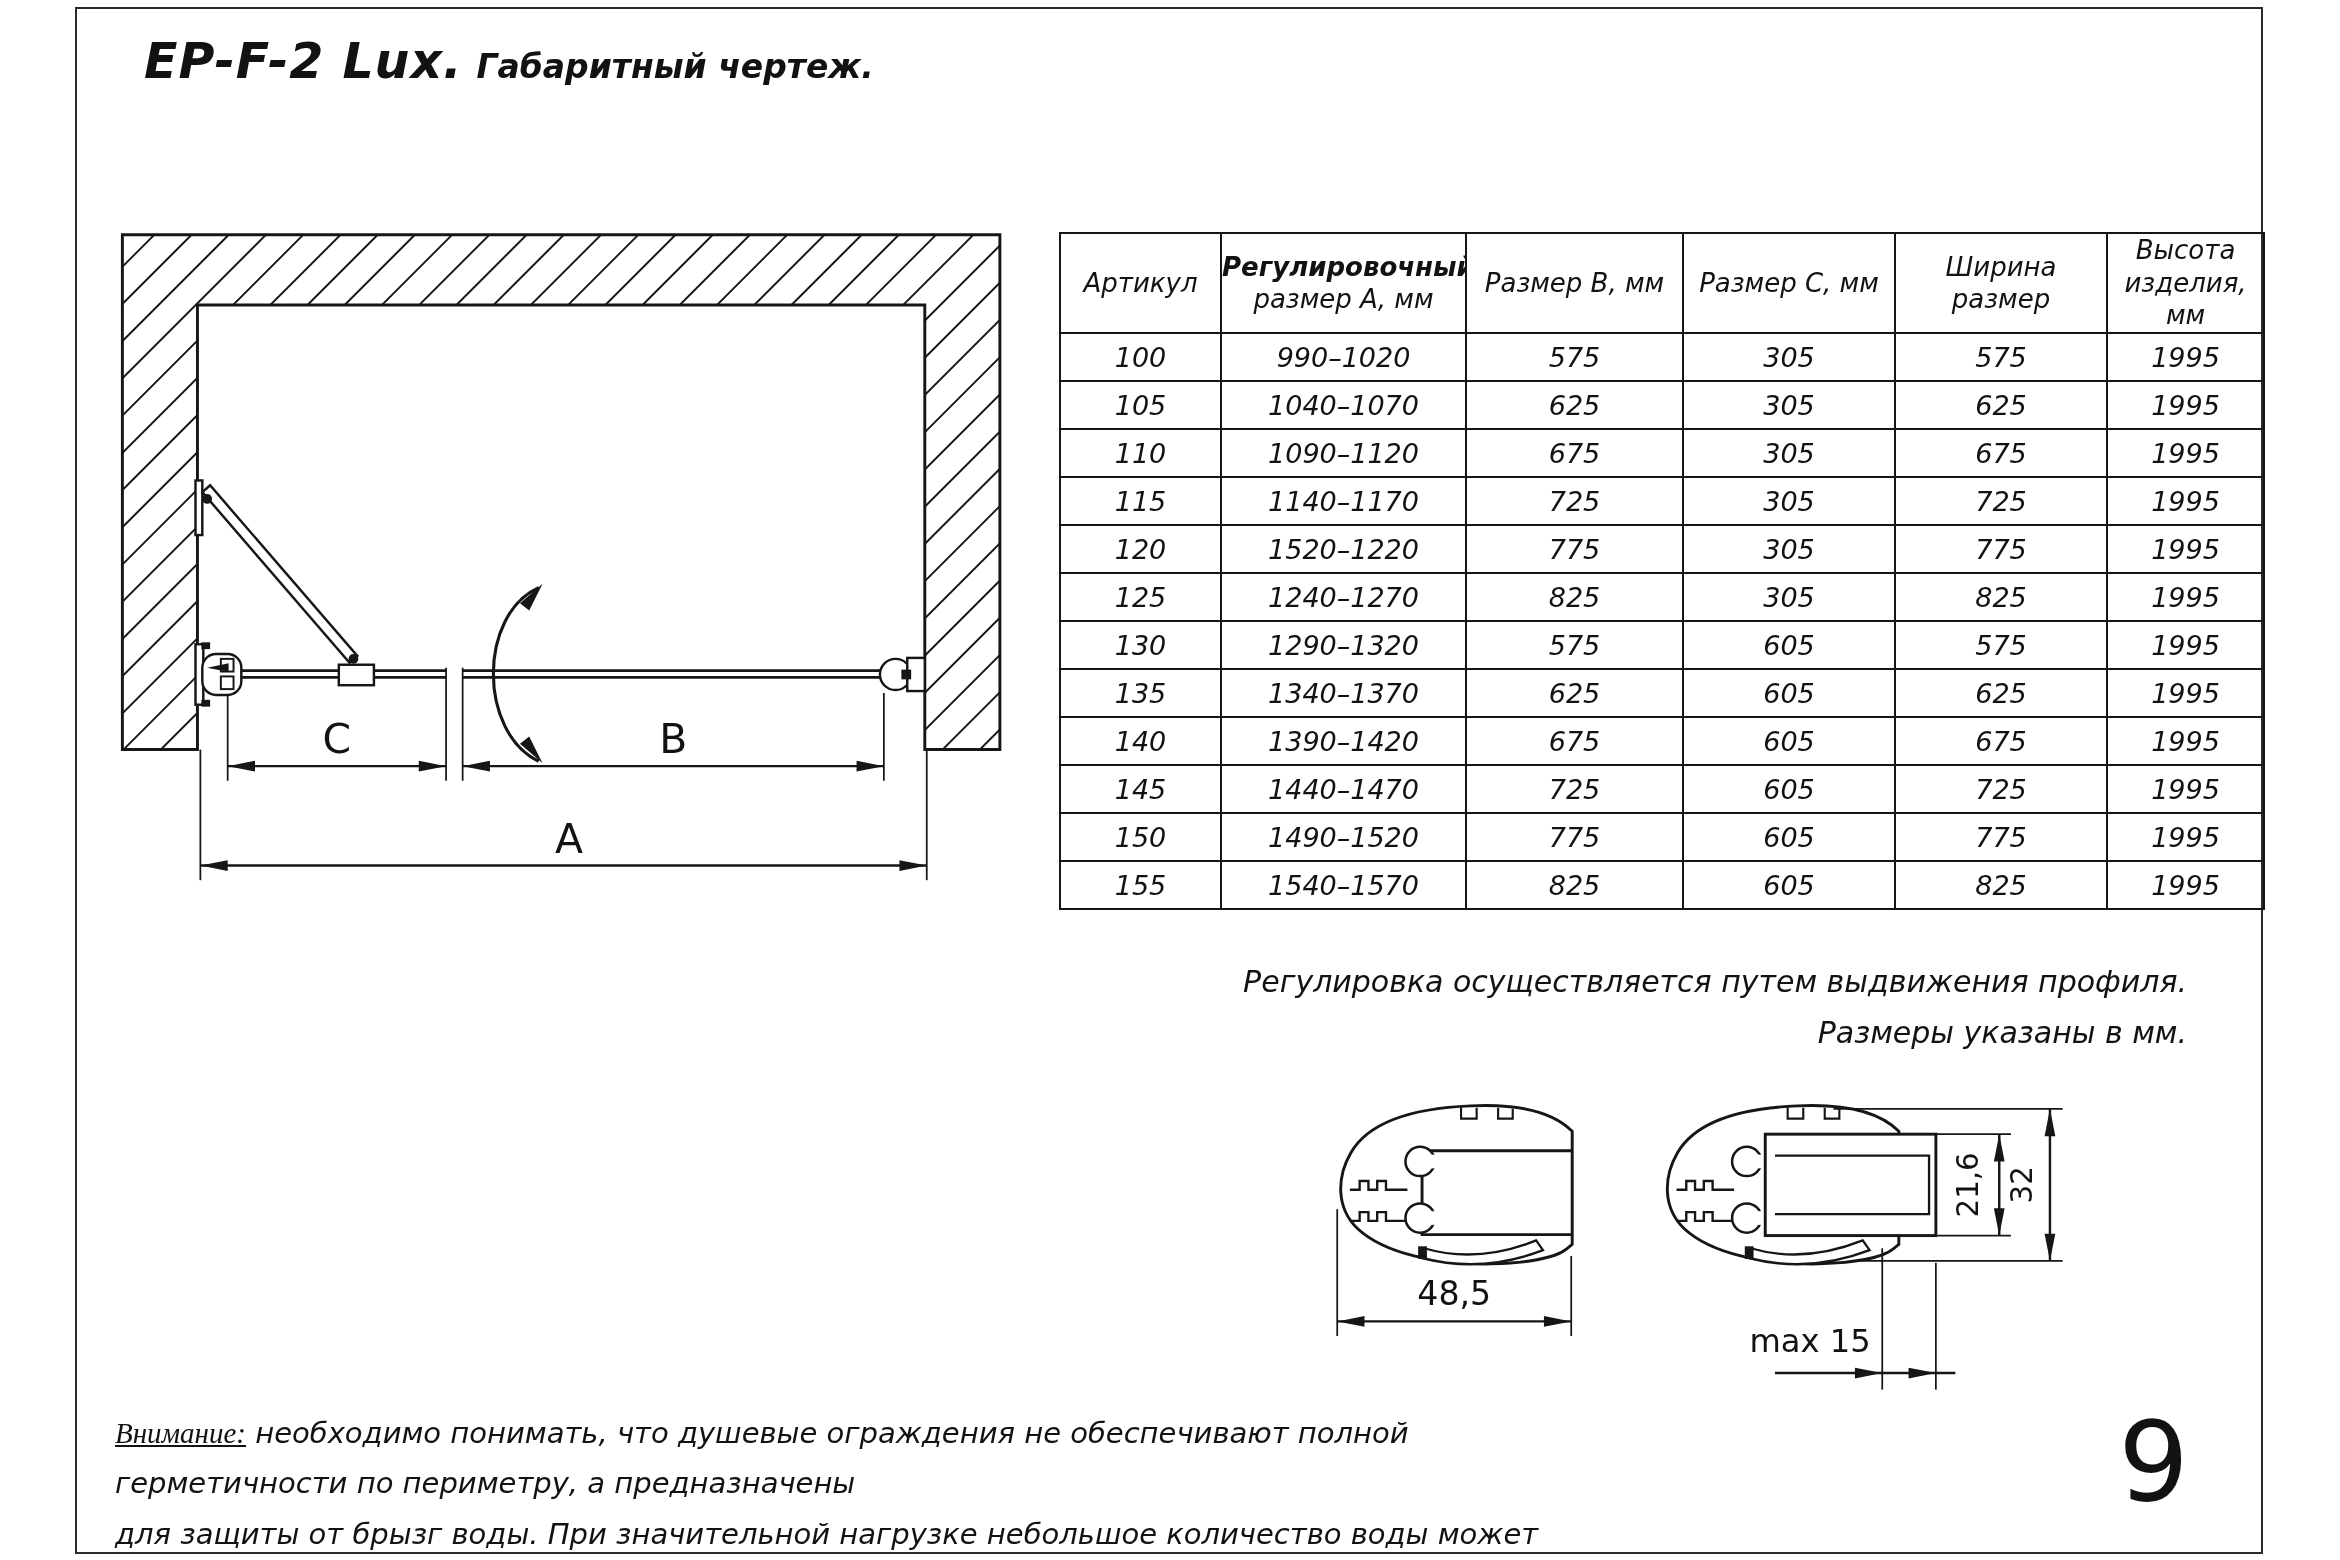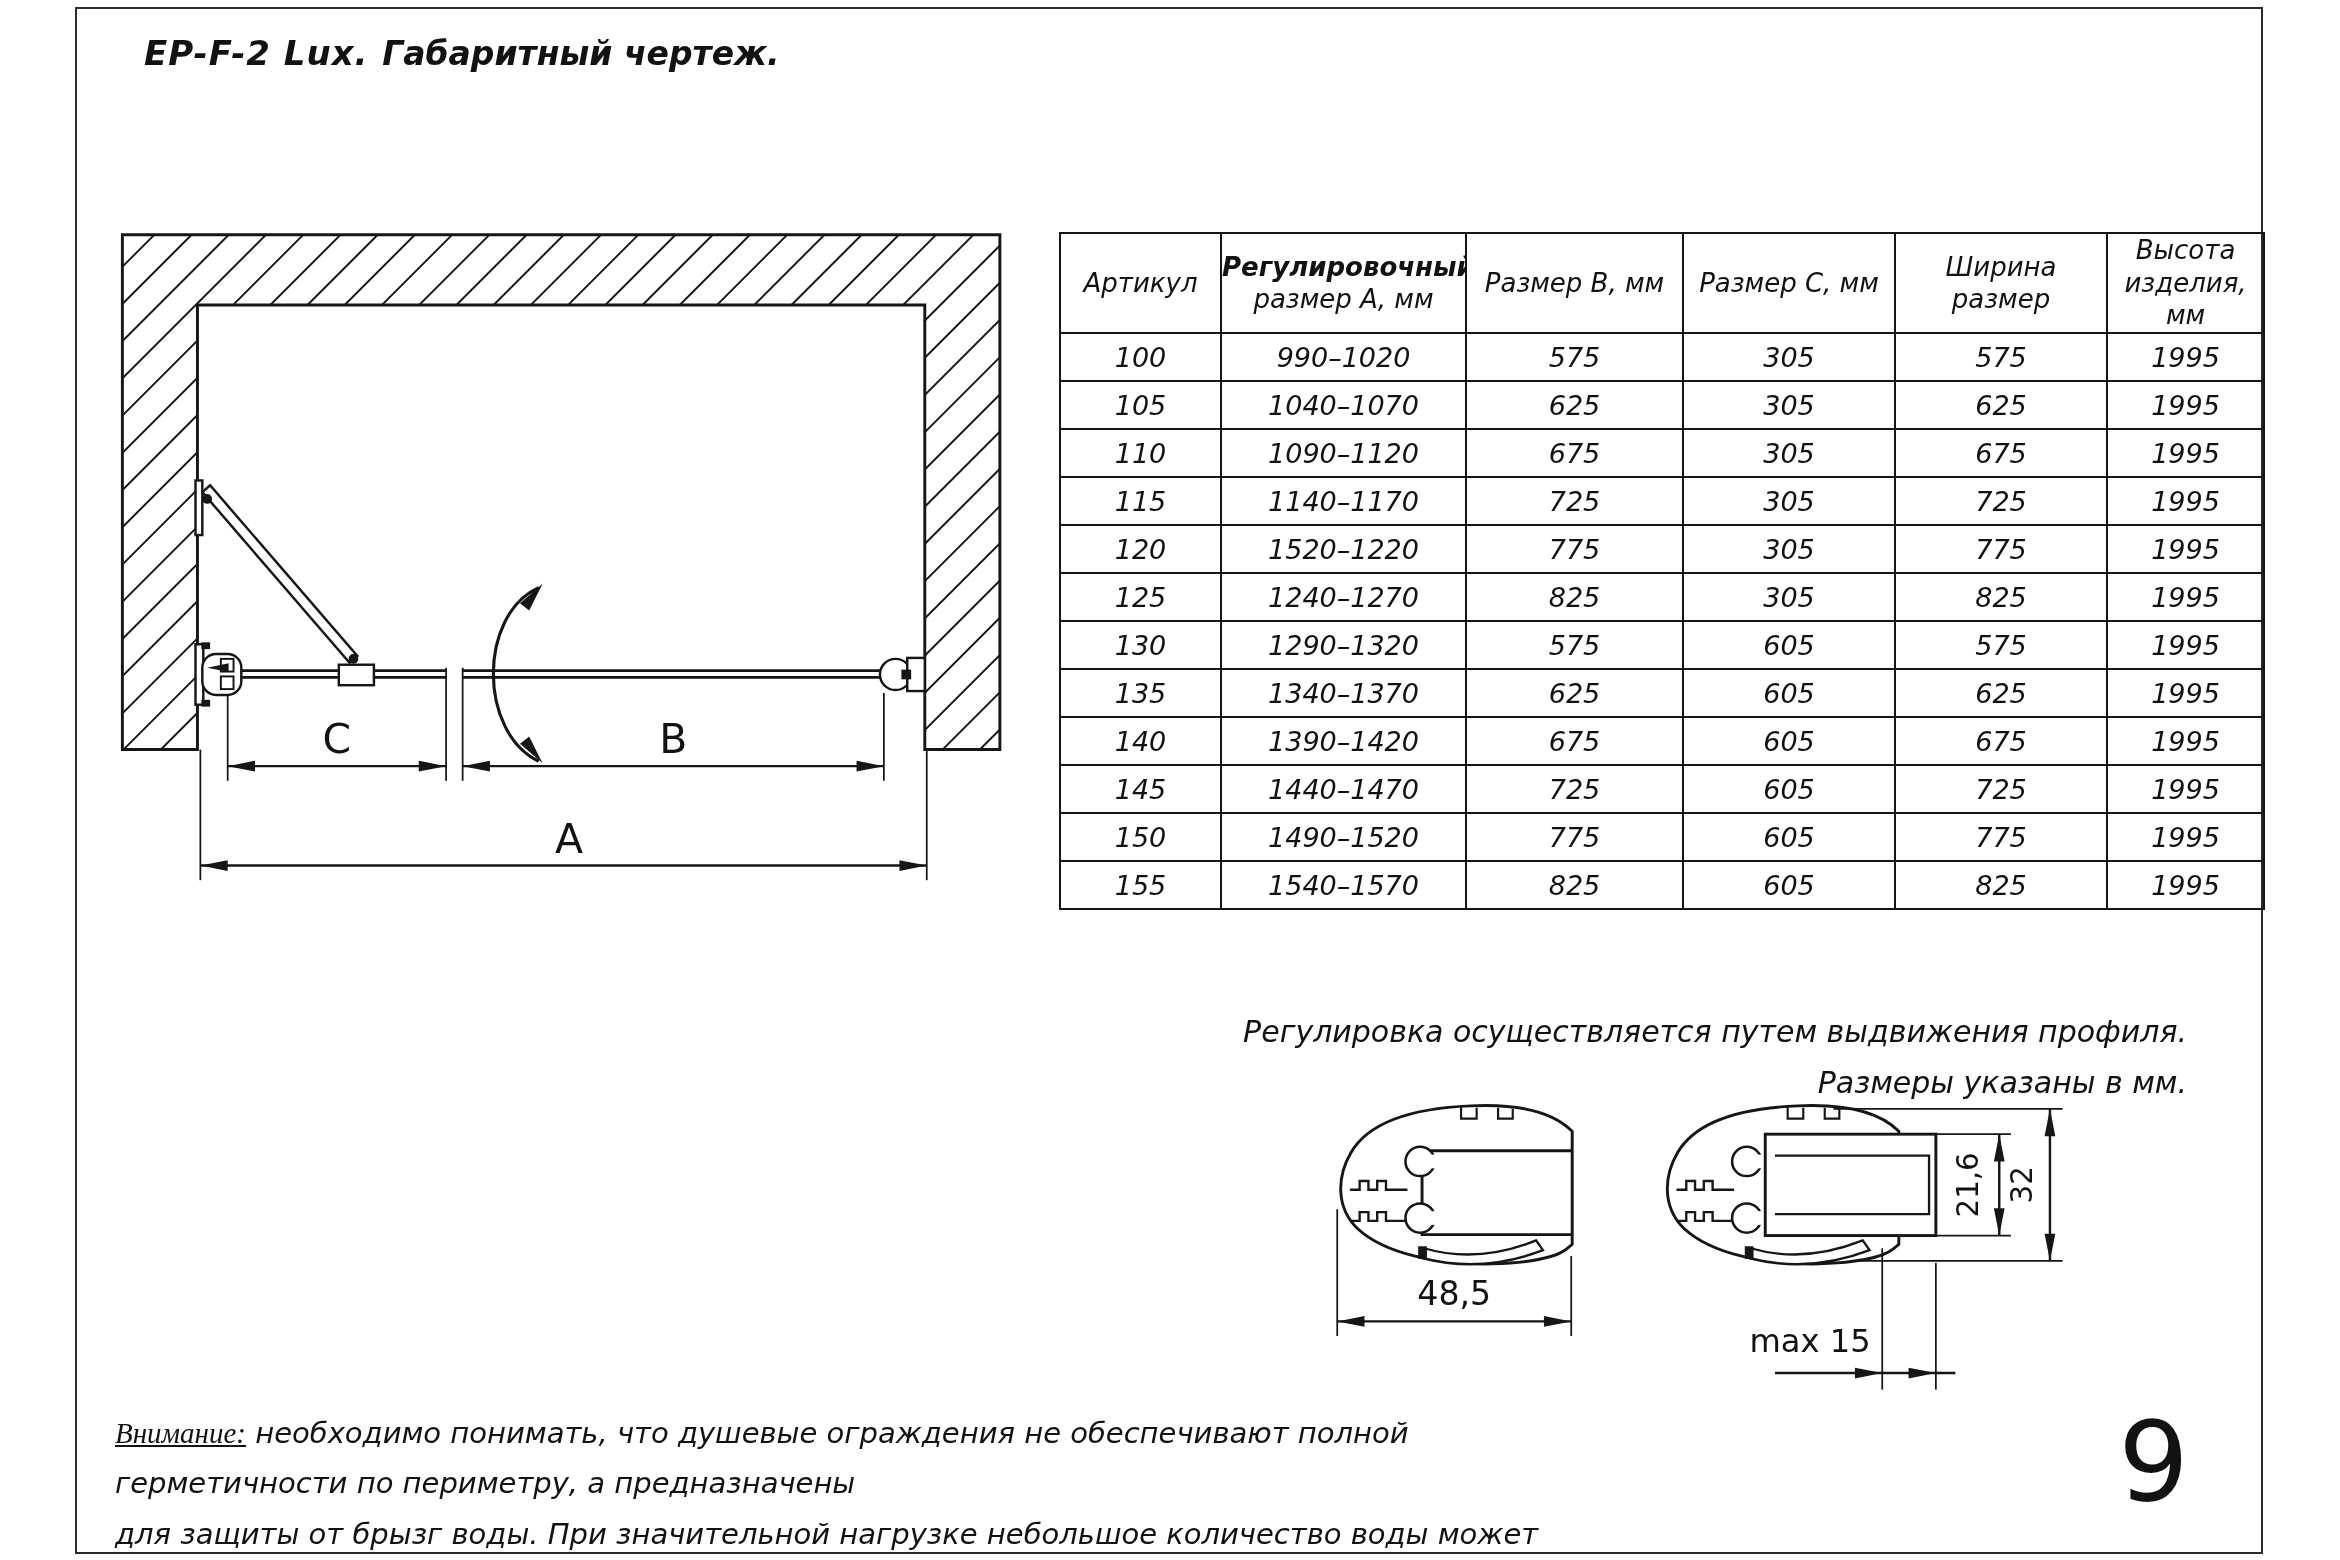--- a/index.html
+++ b/index.html
@@ -3,33 +3,33 @@
 <meta charset="utf-8">
 <style>
   html,body{margin:0;padding:0;background:#fff;}
   #canvas{position:relative;width:2341px;height:1560px;background:#fff;overflow:hidden;
           font-family:"DejaVu Sans",sans-serif;color:#121212;}
   .abs{position:absolute;}
   
   #frame{left:75px;top:6.8px;width:2188px;height:1547px;border:2px solid #2b2b2b;box-sizing:border-box;}
   
   #title{left:144px;top:33px;display:flex;align-items:baseline;white-space:nowrap;}
-  #title .model{font-size:34px;font-style:italic;font-weight:600;letter-spacing:1px;}
+  #title .model{font-size:49px;font-style:italic;font-weight:600;letter-spacing:1px;}
   #title .subtitle{font-size:33px;font-style:italic;font-weight:700;margin-left:13.7px;}
   
   #spec-table{left:1059px;top:232px;}
   table{border-collapse:collapse;table-layout:fixed;width:1203px;}
   th,td{border:2px solid #161616;text-align:center;vertical-align:middle;
         font-style:italic;font-weight:400;padding:0;overflow:hidden;}
   table{border:2.9px solid #161616;}
   thead th{height:98px;font-size:26px;line-height:1.25;}
   tbody td{height:46px;font-size:27px;}
   .hdr-bold{font-weight:700;}
   
-  #notes{left:1151px;top:1014px;width:1036px;text-align:right;font-style:italic;font-size:30px;}
+  #notes{left:1151px;top:964px;width:1036px;text-align:right;font-style:italic;font-size:30px;}
   #notes .note-line2{margin-top:16px;}
   
   #warning{left:115px;top:1408px;width:1521px;font-style:italic;font-size:29px;line-height:1.74;}
   #warning .u{text-decoration:underline;font-family:Liberation Serif, serif;}
   
   #page-number{left:2095px;top:1397px;width:117px;text-align:center;font-size:111px;}
   svg text{font-family:"DejaVu Sans",sans-serif;}
 </style>
 </head>
 <body>

